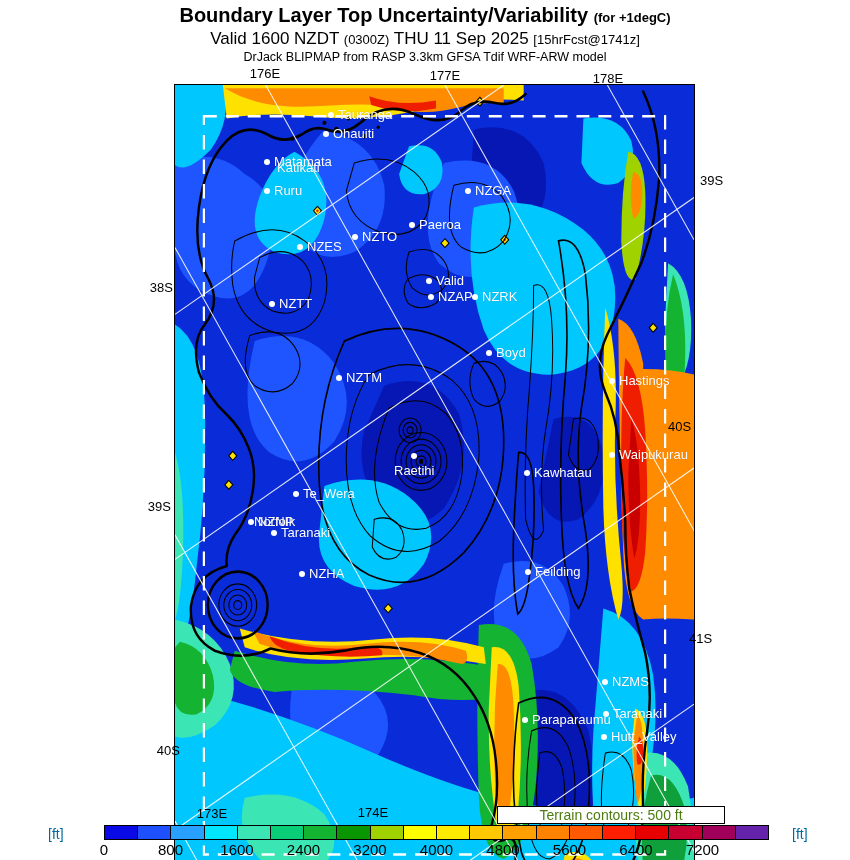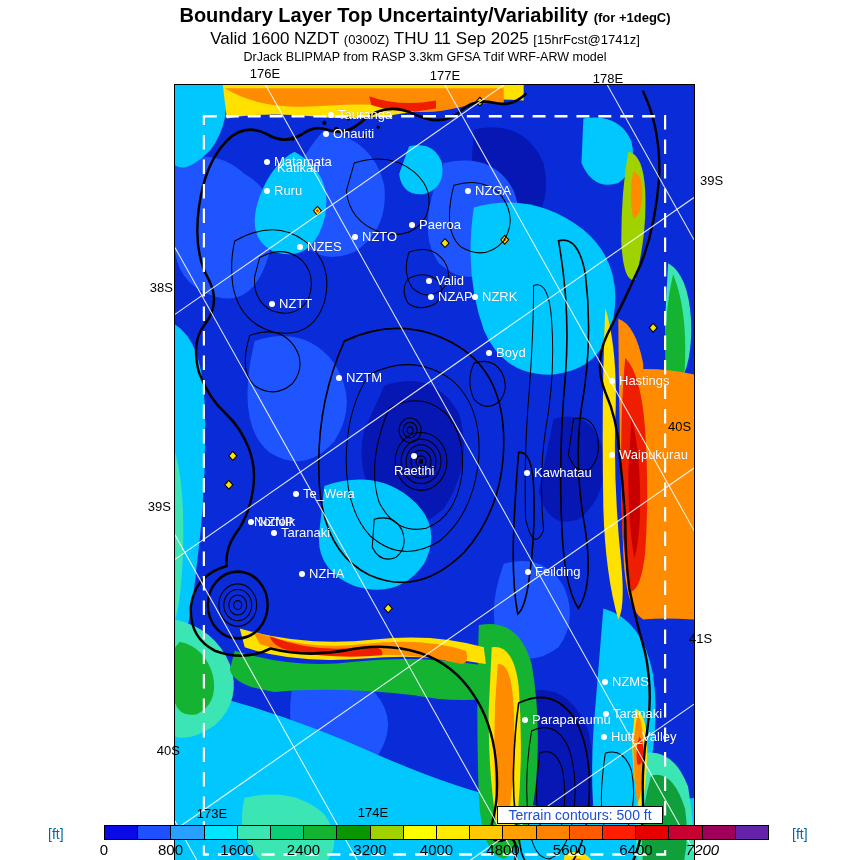--- a/index.html
+++ b/index.html
@@ -17,22 +17,22 @@
   #map svg{position:absolute;left:0;top:0;width:100%;height:100%;}
   #sites{position:absolute;left:0;top:0;width:100%;height:100%;pointer-events:none;}
   .site{position:absolute;display:flex;align-items:center;gap:4px;color:#fff;font-size:13px;
     white-space:nowrap;transform:translate(-5px,-8px);text-shadow:0 0 1px rgba(0,0,0,.25);}
   .site .dot{width:6px;height:6px;border-radius:50%;background:#fff;flex:0 0 auto;}
   
   .geo{position:absolute;color:#000;font-size:13px;white-space:nowrap;}
   .geo.cx{transform:translateX(-50%);}
   .geo.rt{transform:translateX(-100%);}
   
-  #terrain{position:absolute;left:497px;top:806px;width:166px;height:18px;border:1.6px solid #000;
-    background:#fff;color:#1d4ed8;font-size:14px;display:flex;align-items:center;justify-content:center;box-sizing:border-box;}
+  #terrain{position:absolute;left:497px;top:806px;width:228px;height:18px;border:1.6px solid #000;
+    background:#fff;color:#4d7c0f;font-size:14px;display:flex;align-items:center;justify-content:center;box-sizing:border-box;}
   
   #cbar{position:absolute;left:104px;top:825px;width:665px;height:15px;display:flex;border:1px solid #000;box-sizing:border-box;}
   #cbar div{flex:1 1 0;border-right:1px solid #000;}
   #cbar div:last-child{border-right:none;}
   #cticks{position:absolute;left:0;top:841px;width:850px;height:18px;}
   .ctick{position:absolute;transform:translateX(-50%);font-size:15px;color:#000;}
   .ftlab{position:absolute;top:826px;font-size:14px;color:#0369a1;}
 </style>
 </head>
 <body>
@@ -380,16 +380,16 @@
   <div id="cticks">
       <span class="ctick" style="left: 104px;">0</span>
       <span class="ctick" style="left: 170.5px;">800</span>
       <span class="ctick" style="left: 237px;">1600</span>
       <span class="ctick" style="left: 303.5px;">2400</span>
       <span class="ctick" style="left: 370px;">3200</span>
       <span class="ctick" style="left: 436.5px;">4000</span>
       <span class="ctick" style="left: 503px;">4800</span>
       <span class="ctick" style="left: 569.5px;">5600</span>
       <span class="ctick" style="left: 636px;">6400</span>
-      <span class="ctick" style="left: 702.5px; font-style: italic;">7200</span>
+      <span class="ctick" style="left: 702.5px;">7200</span>
     </div>
 
 </div>
 
 </body></html>

